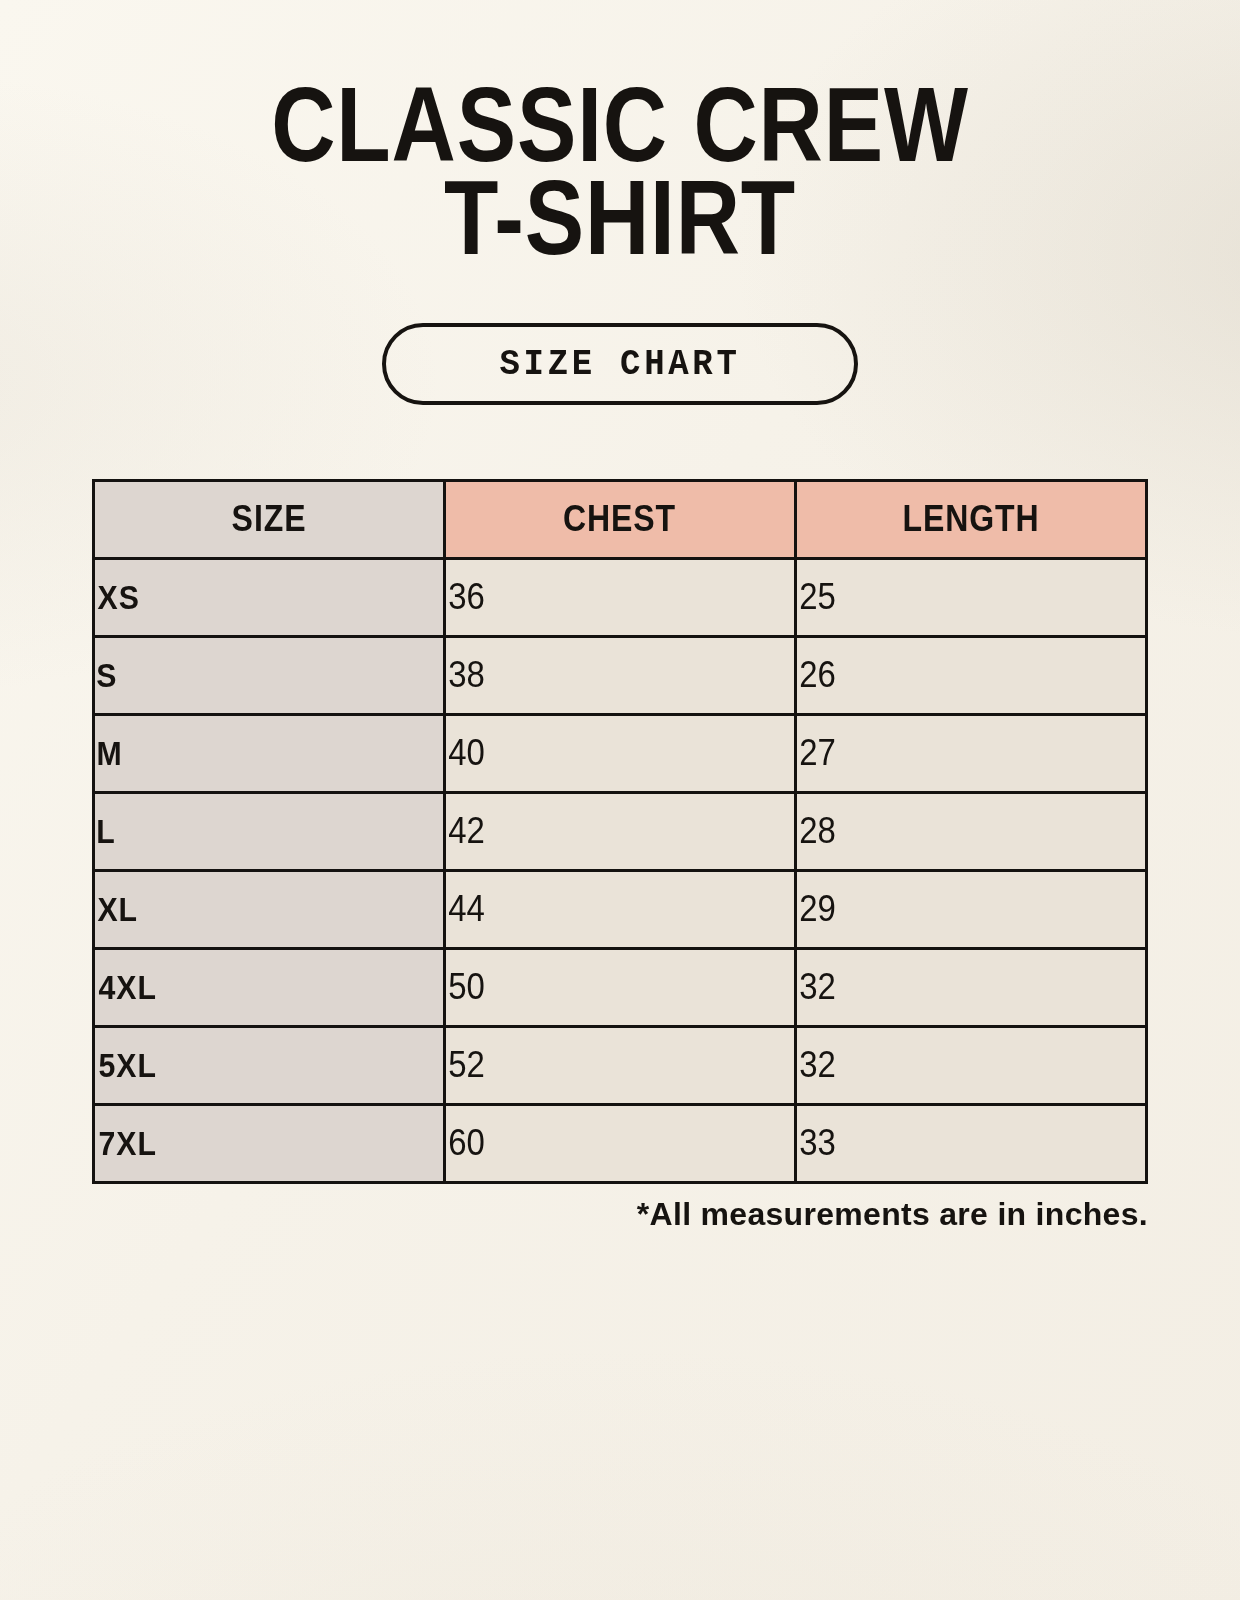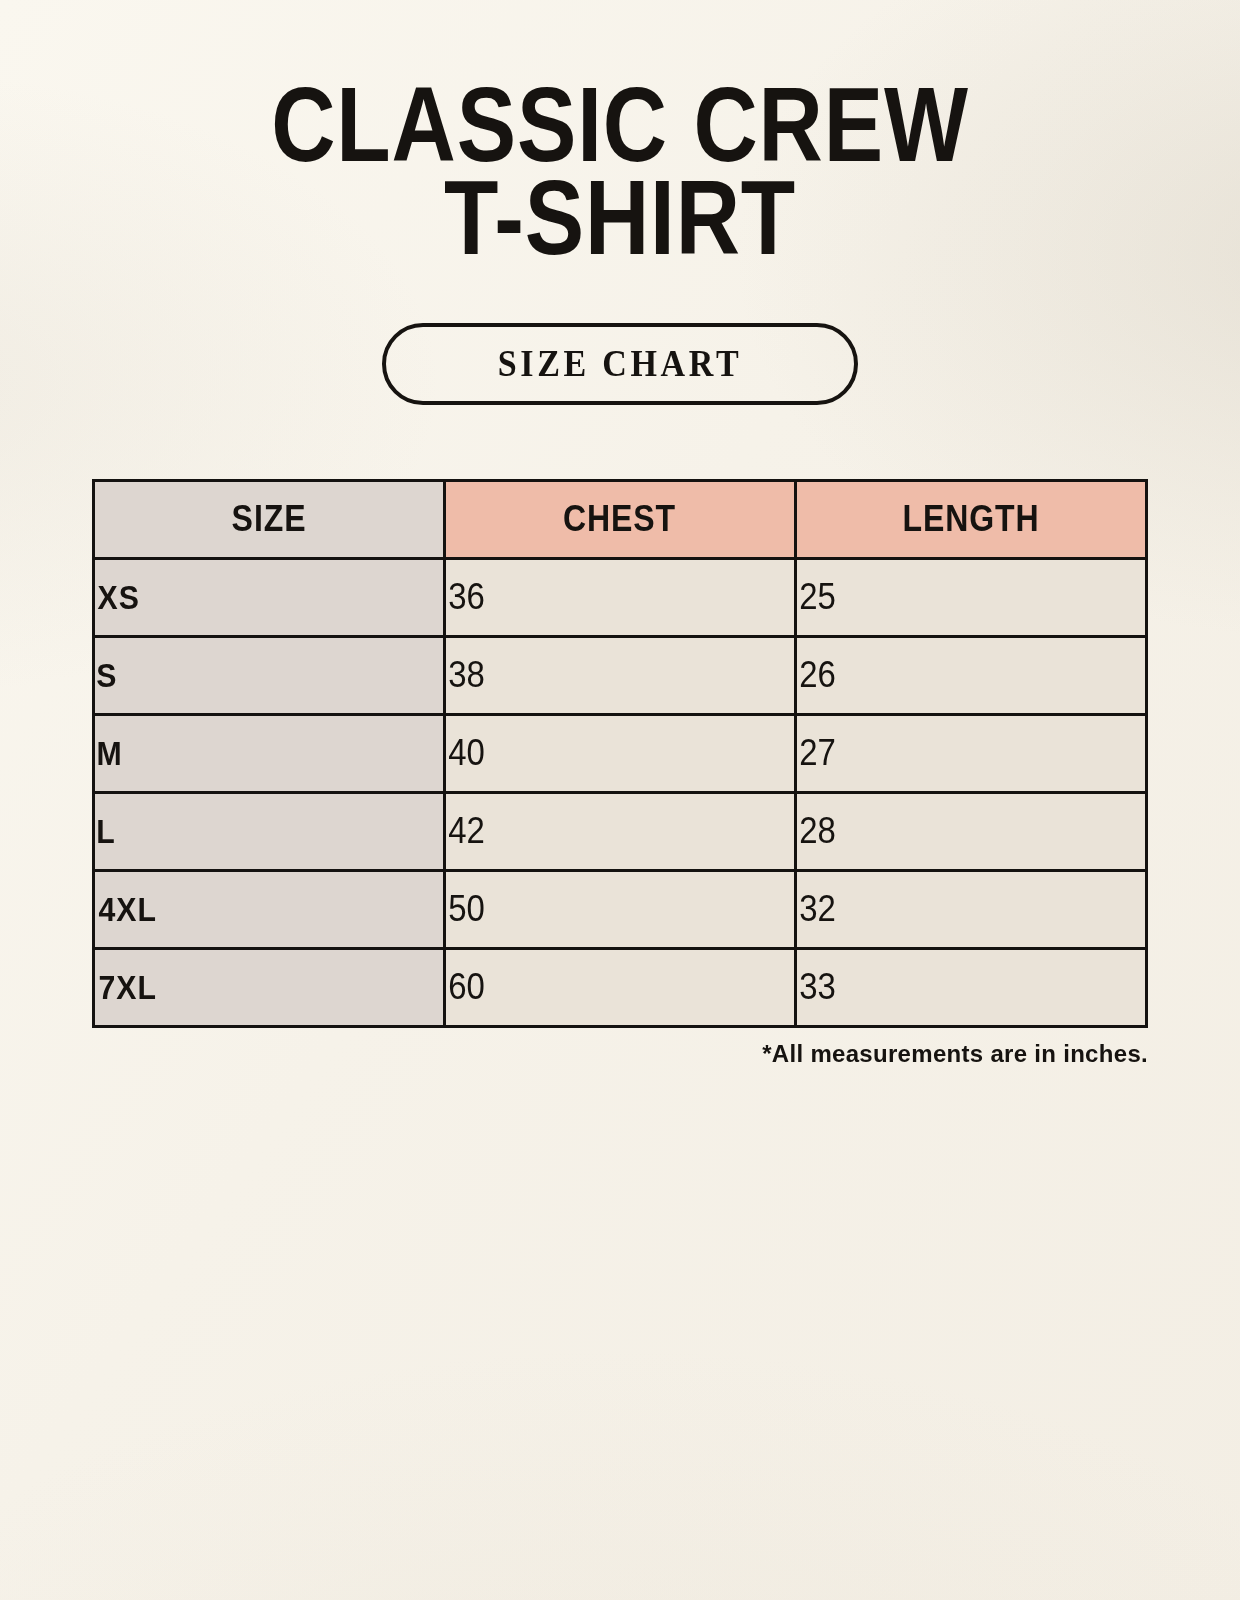--- a/index.html
+++ b/index.html
@@ -42,21 +42,21 @@
     margin-top:58px;
     display:flex;
     justify-content:center;
   }
   .size-chart-btn{
     width:476px;height:82px;
     background:transparent;
     border:4px solid var(--text);
     border-radius:44px;
     display:flex;align-items:center;justify-content:center;
-    font-family:Liberation Serif, serif;
+    font-family:Liberation Mono, monospace;
     cursor:pointer;
     padding:0;
     text-align:right;
   }
   .size-chart-btn .btn-label{
     display:inline-block;
     font-size:37px;
     font-weight:700;
     letter-spacing:4px;
     transform:scaleX(0.92);
@@ -93,21 +93,21 @@
     transform:scaleX(0.89);
   }
   .hdr-text{font-size:36px;font-weight:700;letter-spacing:1px;}
   .size-text{font-size:34px;font-weight:700;letter-spacing:1px;}
   .val-text{font-size:37px;font-weight:400;}
 
   .footnote{
     width:1056px;
     margin:12px auto 0 auto;
     text-align:right;
-    font-size:24px;
+    font-size:32px;
     font-weight:700;
     letter-spacing:0.3px;
     color:var(--text);
   }
 </style>
 </head>
 <body>
 
 <h1 class="title">
   <span class="tline">CLASSIC CREW</span>
@@ -144,22 +144,32 @@
         <td class="size-cell"><span class="cond size-text">M</span></td>
         <td class="val-cell"><span class="cond val-text">40</span></td>
         <td class="val-cell"><span class="cond val-text">27</span></td>
       </tr>
       <tr>
         <td class="size-cell"><span class="cond size-text">L</span></td>
         <td class="val-cell"><span class="cond val-text">42</span></td>
         <td class="val-cell"><span class="cond val-text">28</span></td>
       </tr>
       <tr>
+        <td class="size-cell"><span class="cond size-text">XL</span></td>
+        <td class="val-cell"><span class="cond val-text">44</span></td>
+        <td class="val-cell"><span class="cond val-text">29</span></td>
+      </tr>
+      <tr>
         <td class="size-cell"><span class="cond size-text">4XL</span></td>
         <td class="val-cell"><span class="cond val-text">50</span></td>
+        <td class="val-cell"><span class="cond val-text">32</span></td>
+      </tr>
+      <tr>
+        <td class="size-cell"><span class="cond size-text">5XL</span></td>
+        <td class="val-cell"><span class="cond val-text">52</span></td>
         <td class="val-cell"><span class="cond val-text">32</span></td>
       </tr>
       <tr>
         <td class="size-cell"><span class="cond size-text">7XL</span></td>
         <td class="val-cell"><span class="cond val-text">60</span></td>
         <td class="val-cell"><span class="cond val-text">33</span></td>
       </tr>
     </tbody>
   </table>
 </div>

